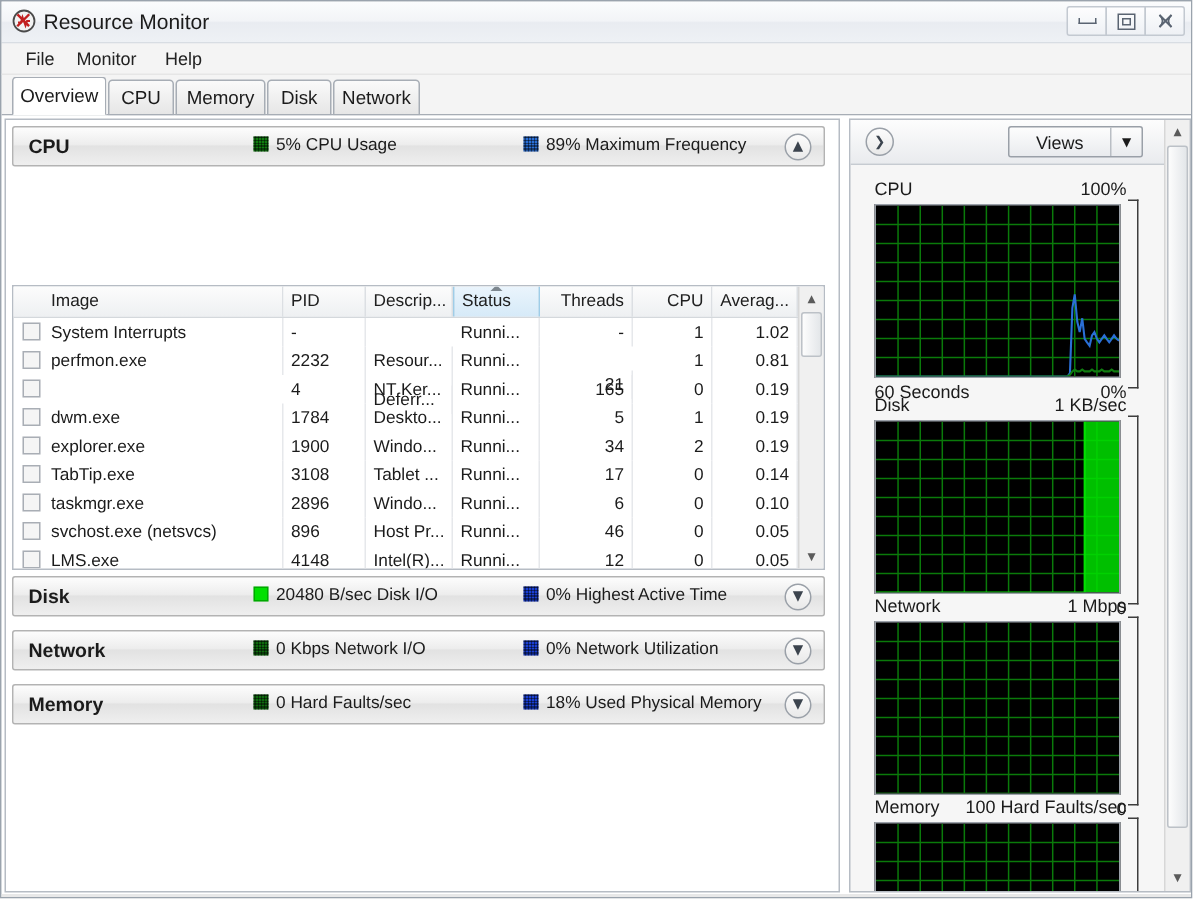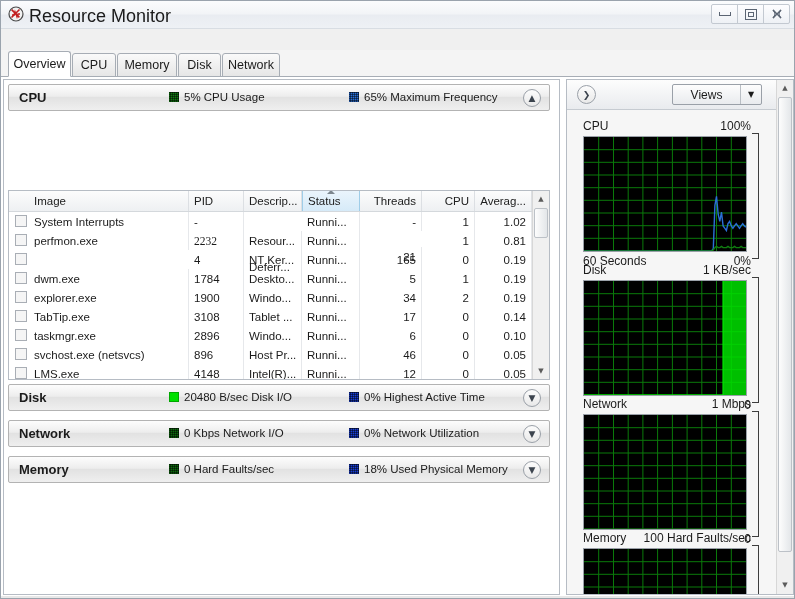--- a/index.html
+++ b/index.html
@@ -26,21 +26,21 @@
     background: linear-gradient(to bottom, #fbfcfd 0%, #f2f4f7 48%, #e9ecf1 52%, #eef1f5 100%);
     border-bottom: 1px solid #d8dde3;
     box-sizing: border-box;
   }
   .title-icon {
     position: absolute; left: 7px; top: 5px;
     width: 16px; height: 16px;
   }
   .title-text {
     position: absolute; left: 28px; top: 5px;
-    font-size: 18px; color: #1b1b1b;
+    font-size: 14px; color: #1b1b1b;
     white-space: nowrap;
   }
   .wbtns { position: absolute; right: 6px; top: 3px; display: flex; }
   .wbtn {
     width: 27px; height: 20px;
     border: 1px solid #c3c9d1;
     background: linear-gradient(to bottom,#fdfdfe,#eef1f5);
     margin-left: -1px;
     display: flex; align-items: center; justify-content: center;
     box-sizing: border-box;
@@ -341,20 +341,25 @@
       </div>
       <div class="wbtn">
         <svg width="12" height="12" viewBox="0 0 12 12">
           <path d="M2 2 L10 10 M10 2 L2 10" stroke="#5a6472" stroke-width="1.4" fill="none"></path>
           <path d="M2 2 Q6 6 2 10 M10 2 Q6 6 10 10" stroke="#5a6472" stroke-width="1.1" fill="none"></path>
         </svg>
       </div>
     </div>
   </div>
 
+  <div class="menubar" id="menubar">
+      <div class="menuitem" style="left: 10px;">File</div>
+      <div class="menuitem" style="left: 44px;">Monitor</div>
+      <div class="menuitem" style="left: 103px;">Help</div>
+    </div>
 
   <div class="tabstrip" id="tabstrip">
       <div class="tab active" style="left: 7px; width: 63px;">
         <span>Overview</span>
       </div>
       <div class="tab" style="left: 71px; width: 44px;">
         <span>CPU</span>
       </div>
       <div class="tab" style="left: 116px; width: 60px;">
         <span>Memory</span>
@@ -404,21 +409,21 @@
               <div class="cell" style="left: 180px; width: 55px;">-</div>
               <div class="cell" style="left: 235px; width: 58px; margin-top: 45px;">Deferr...</div>
               <div class="cell" style="left: 293px; width: 58px;">Runni...</div>
               <div class="cell num" style="left: 351px; width: 62px;">-</div>
               <div class="cell num" style="left: 413px; width: 53px;">1</div>
               <div class="cell num" style="left: 466px; width: 57px;">1.02</div>
             </div>
             <div class="trow">
               <div class="rowcheck"></div>
               <div class="cell" style="left: 0px; width: 180px; padding-left: 25px;">perfmon.exe</div>
-              <div class="cell" style="left: 180px; width: 55px; font-family: Liberation Serif, serif;">2232</div>
+              <div class="cell" style="left: 180px; width: 55px;">2232</div>
               <div class="cell" style="left: 235px; width: 58px;">Resour...</div>
               <div class="cell" style="left: 293px; width: 58px;">Runni...</div>
               <div class="cell num" style="left: 351px; width: 62px; margin-top: 16px;">21</div>
               <div class="cell num" style="left: 413px; width: 53px;">1</div>
               <div class="cell num" style="left: 466px; width: 57px;">0.81</div>
             </div>
             <div class="trow">
               <div class="rowcheck"></div>
               <div class="cell" style="left: 180px; width: 55px;">4</div>
               <div class="cell" style="left: 235px; width: 58px;">NT Ker...</div>
@@ -490,21 +495,21 @@
           </div>
         <div class="tscroll">
           <div class="sb-arrow" style="top:0;">▲</div>
           <div class="sb-thumb" style="top:17px; height:30px;"></div>
           <div class="sb-arrow" style="top:172px;">▼</div>
         </div>
       </div>
     <div class="sect" style="top: 4px;">
           <div class="sect-title">CPU</div>
           <div class="sect-stat" style="left: 160px;"><span class="swatch" style="background-color:#107c10;background-image:repeating-linear-gradient(0deg, rgba(0,0,0,.45) 0 1px, transparent 1px 2px),repeating-linear-gradient(90deg, rgba(0,0,0,.45) 0 1px, transparent 1px 2px);"></span><span>5% CPU Usage</span></div>
-          <div class="sect-stat" style="left: 340px;"><span class="swatch" style="background-color:#2a6fd6;background-image:repeating-linear-gradient(0deg, rgba(0,0,0,.45) 0 1px, transparent 1px 2px),repeating-linear-gradient(90deg, rgba(0,0,0,.45) 0 1px, transparent 1px 2px);"></span><span>65% Maximum Frequency</span></div>
+          <div class="sect-stat" style="left: 340px;"><span class="swatch" style="background-color:#2a6fd6;background-image:repeating-linear-gradient(0deg, rgba(0,0,0,.45) 0 1px, transparent 1px 2px),repeating-linear-gradient(90deg, rgba(0,0,0,.45) 0 1px, transparent 1px 2px);"></span><span>89% Maximum Frequency</span></div>
           <div class="chev">▲</div>
         </div>
         <div class="sect" style="top: 304px;">
           <div class="sect-title">Disk</div>
           <div class="sect-stat" style="left: 160px;"><span class="swatch" style="background:#00e000;"></span><span>20480 B/sec Disk I/O</span></div>
           <div class="sect-stat" style="left: 340px;"><span class="swatch" style="background-color:#1a3fd4;background-image:repeating-linear-gradient(0deg, rgba(0,0,0,.45) 0 1px, transparent 1px 2px),repeating-linear-gradient(90deg, rgba(0,0,0,.45) 0 1px, transparent 1px 2px);"></span><span>0% Highest Active Time</span></div>
           <div class="chev">▼</div>
         </div>
         <div class="sect" style="top: 340px;">
           <div class="sect-title">Network</div>

